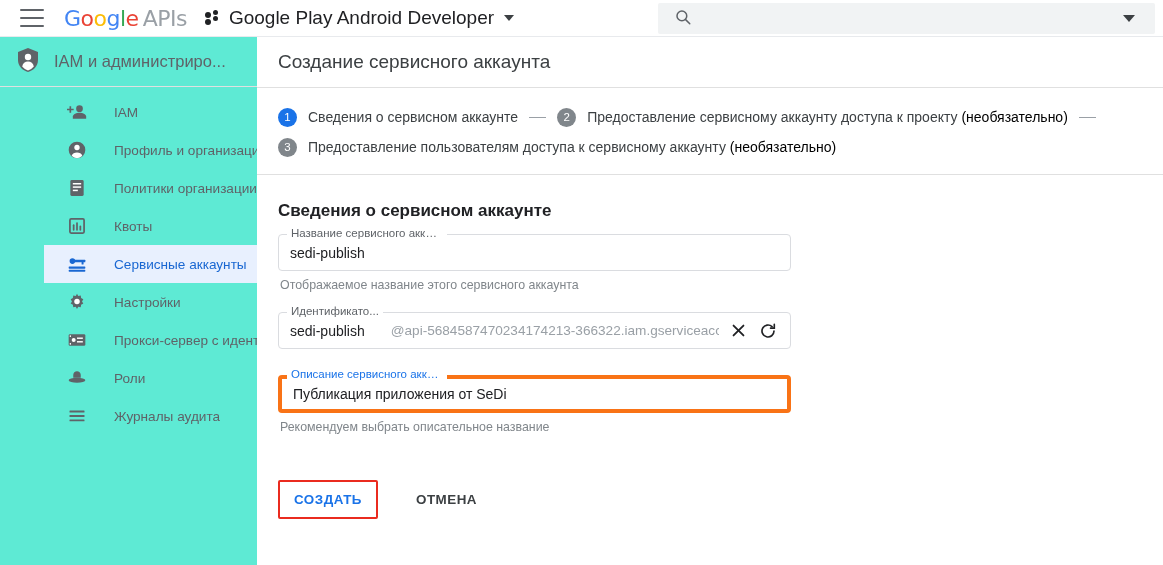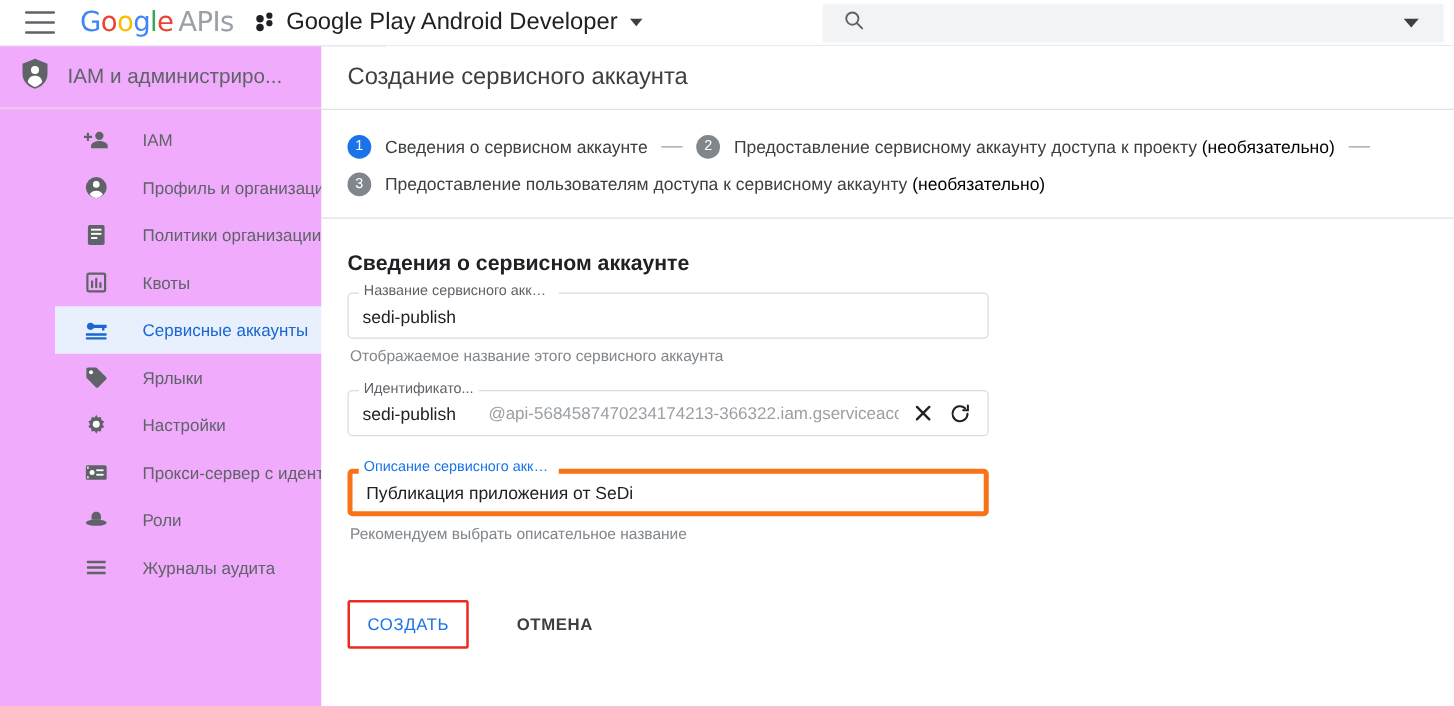--- a/index.html
+++ b/index.html
@@ -54,21 +54,21 @@
     font-family: "Liberation Sans", sans-serif; font-size: 14px; color: #202124;
     margin-left: 12px; padding: 0;
   }
   .search-input::placeholder { color: #80868b; }
   .search-caret { width: 0; height: 0; border-left: 6px solid transparent; border-right: 6px solid transparent;
                   border-top: 7px solid #3c4043; margin-right: 20px; flex:none; cursor:pointer; }
 
   
   .sidebar {
     position: absolute; left: 0; top: 37px; width: 308px; height: 528px;
-    background: #f0abfc; border-right: 1px solid #14b8a6; overflow: hidden;
+    background: #5eead4; border-right: 1px solid #14b8a6; overflow: hidden;
   }
   .side-head {
     height: 50px; display: flex; align-items: center; padding-left: 16px;
     border-bottom: 1px solid #e0e0e0; cursor: pointer;
   }
   .side-head .shield { margin-right: 14px; flex: none; }
   .side-head-title { font-size: 16.5px; color: #5f6368; white-space: nowrap;
                      overflow: hidden; text-overflow: ellipsis; max-width: 182px; }
 
   .nav { padding-top: 6px; }
@@ -131,21 +131,21 @@
   .icon-btn { flex: none; margin-left: 8px; cursor: pointer; display:flex;
               align-items:center; justify-content:center; width: 22px; height: 22px; }
 
   
   .btn-row { display: flex; align-items: center; margin-top: 46px; }
   .btn-create-wrap {
     border: 2px solid #ea2b1f; border-radius: 2px; padding: 2px;
     display: inline-block; flex: none;
   }
   .btn-create {
-    background: #fff; border: none; color: #1a73e8; font-weight: normal;
+    background: #fff; border: none; color: #1a73e8; font-weight: bold;
     font-size: 13.4px; letter-spacing: 0.5px; padding: 8px 12px;
     cursor: pointer; font-family: "Liberation Sans", sans-serif;
   }
   .btn-cancel {
     background: transparent; border: none; color: #3c4043; font-weight: bold;
     font-size: 13.4px; letter-spacing: 0.5px; padding: 8px 12px; margin-left: 26px;
     cursor: pointer; font-family: "Liberation Sans", sans-serif;
   }
 </style>
 </head>
@@ -253,29 +253,20 @@
             <circle cx="6.5" cy="8.5" r="3.4"></circle>
             <rect x="9" y="7" width="13" height="3" rx="0.6"></rect>
             <rect x="17.5" y="9.5" width="2.4" height="3" rx="0.6"></rect>
             <rect x="2" y="15" width="20" height="2.6" rx="0.8"></rect>
             <rect x="2" y="19" width="20" height="2.2" rx="0.8"></rect>
           </svg>
         </span>
         <span class="nav-label">Сервисные аккаунты</span>
       </div>
 
-      <div class="nav-item">
-        <span class="ico">
-          <svg width="20" height="20" viewBox="0 0 24 24" fill="#5f6368">
-            <path d="M2.5 11.6V4.2c0-1 .7-1.7 1.7-1.7h7.4c.5 0 .9.2 1.2.5l8.6 8.6c.7.7.7 1.8 0 2.4l-7.4 7.4c-.7.7-1.8.7-2.4 0L3 12.8a1.7 1.7 0 0 1-.5-1.2z"></path>
-            <circle cx="7" cy="7" r="1.9" fill="#fff"></circle>
-          </svg>
-        </span>
-        <span class="nav-label">Ярлыки</span>
-      </div>
 
       <div class="nav-item">
         <span class="ico">
           <svg width="20" height="20" viewBox="0 0 24 24" fill="#5f6368">
             <path d="M12 2.2l1.5 2.6 3-.5.4 3 2.7 1.4-1.6 2.6 1.6 2.6-2.7 1.4-.4 3-3-.5L12 20.4l-1.5-2.6-3 .5-.4-3-2.7-1.4L6 11.3 4.4 8.7l2.7-1.4.4-3 3 .5z"></path>
             <circle cx="12" cy="11.3" r="3.3" fill="#fff"></circle>
           </svg>
         </span>
         <span class="nav-label">Настройки</span>
       </div>

